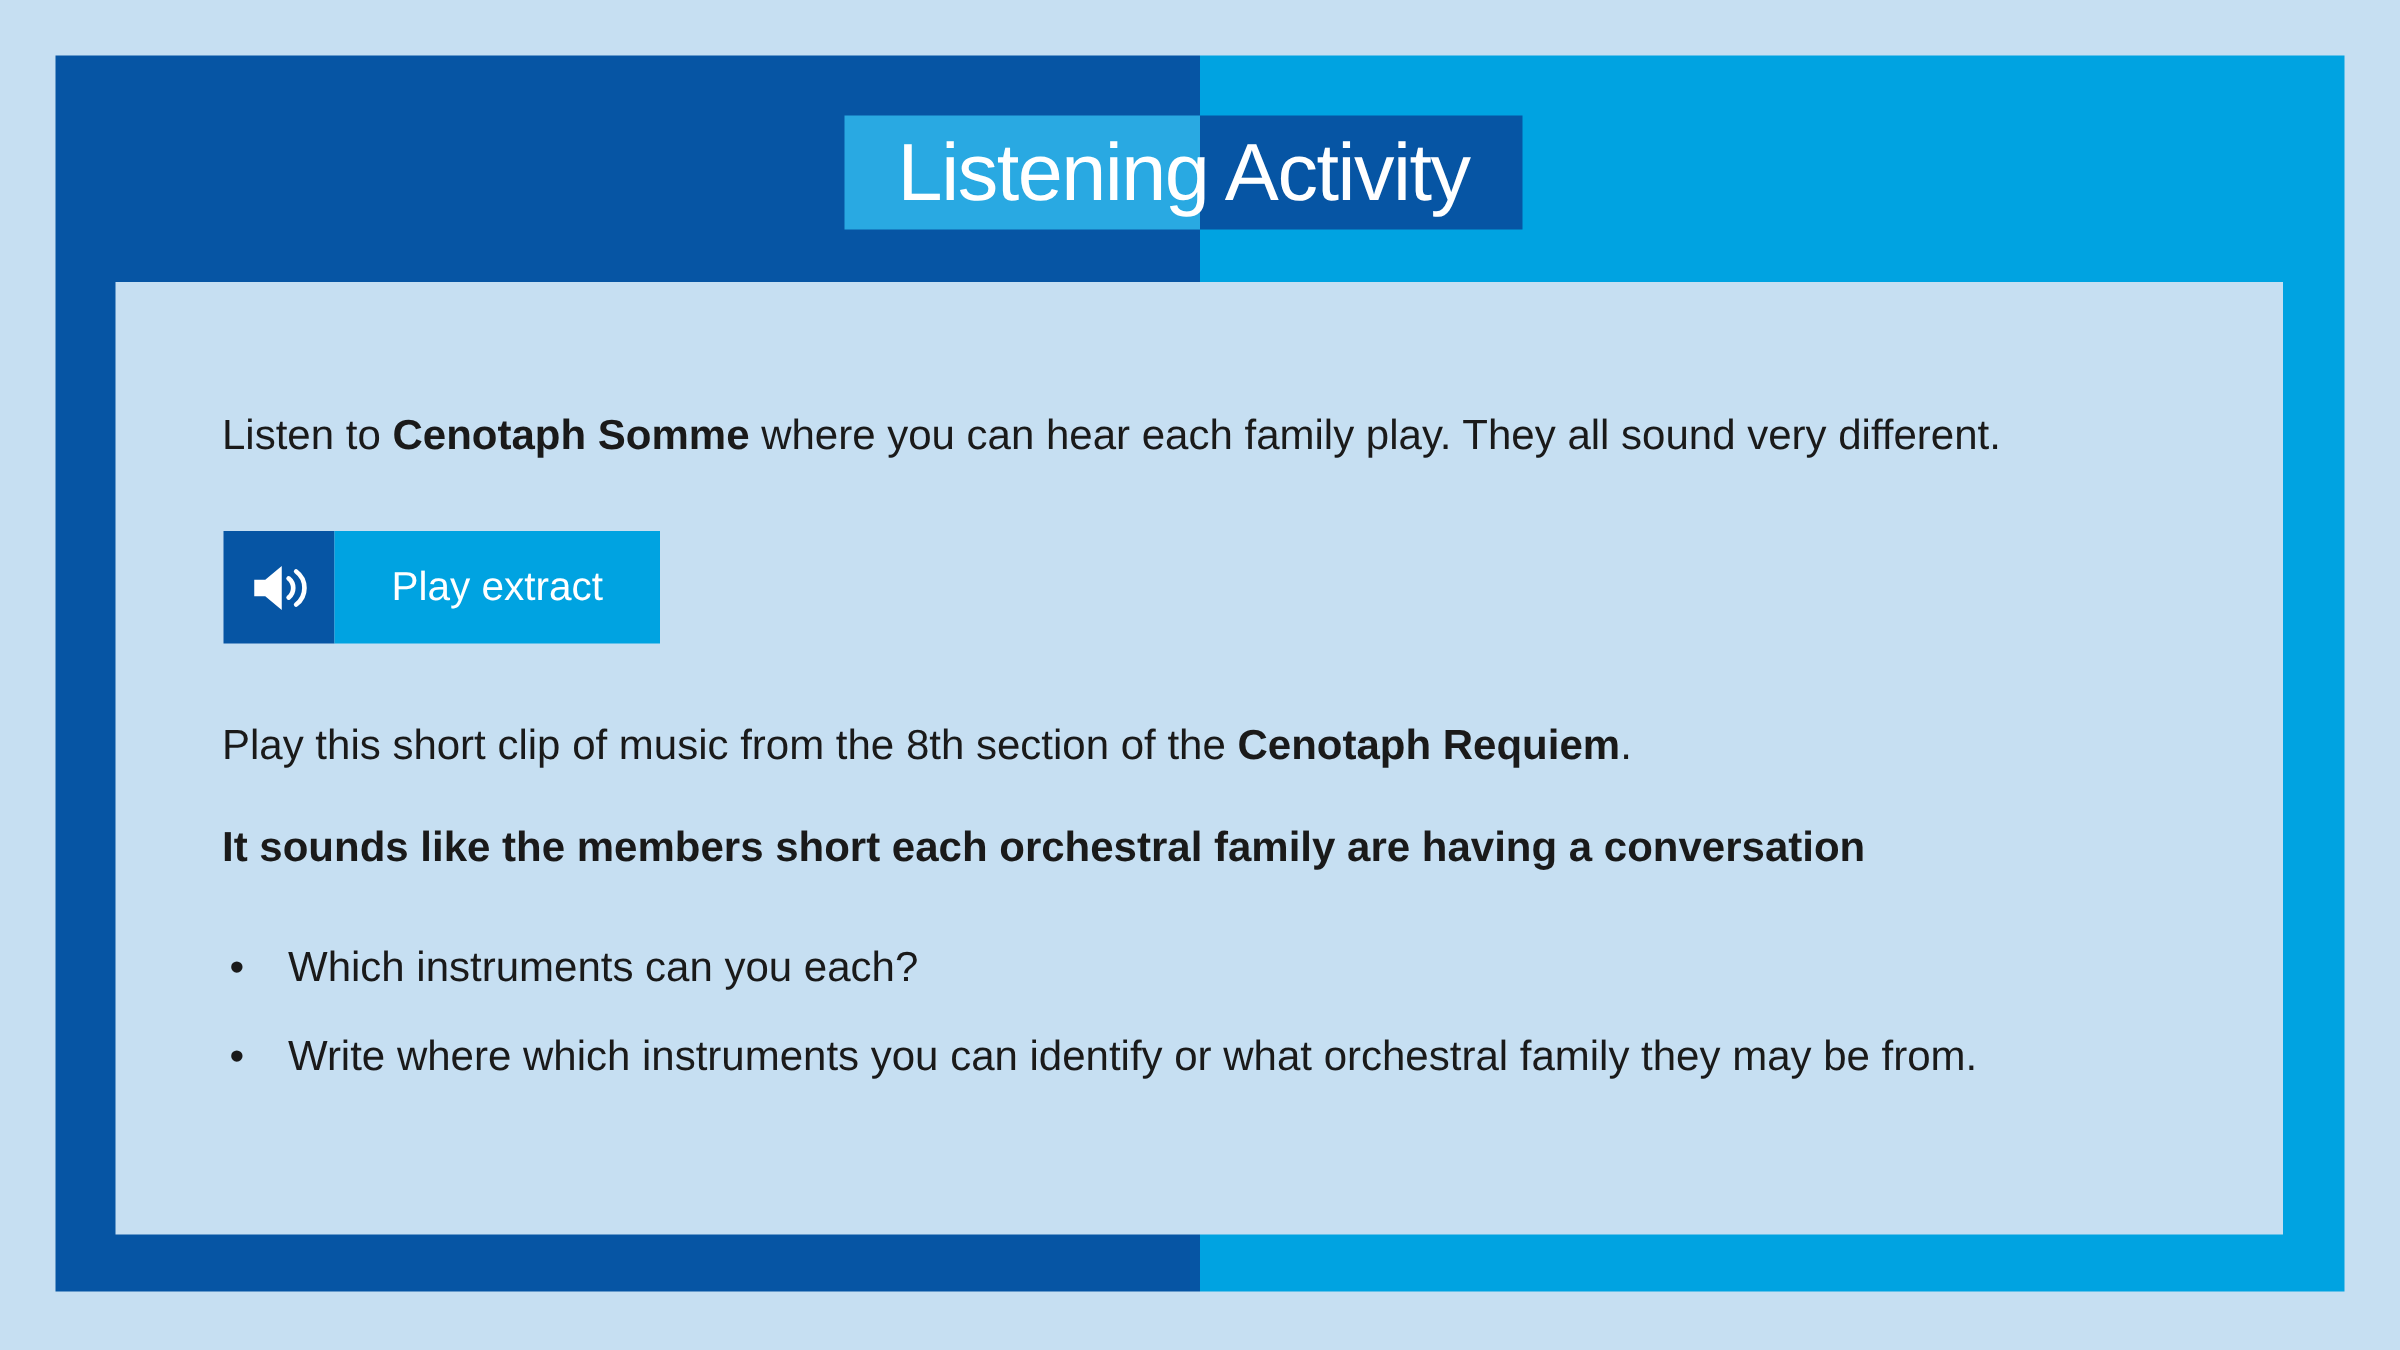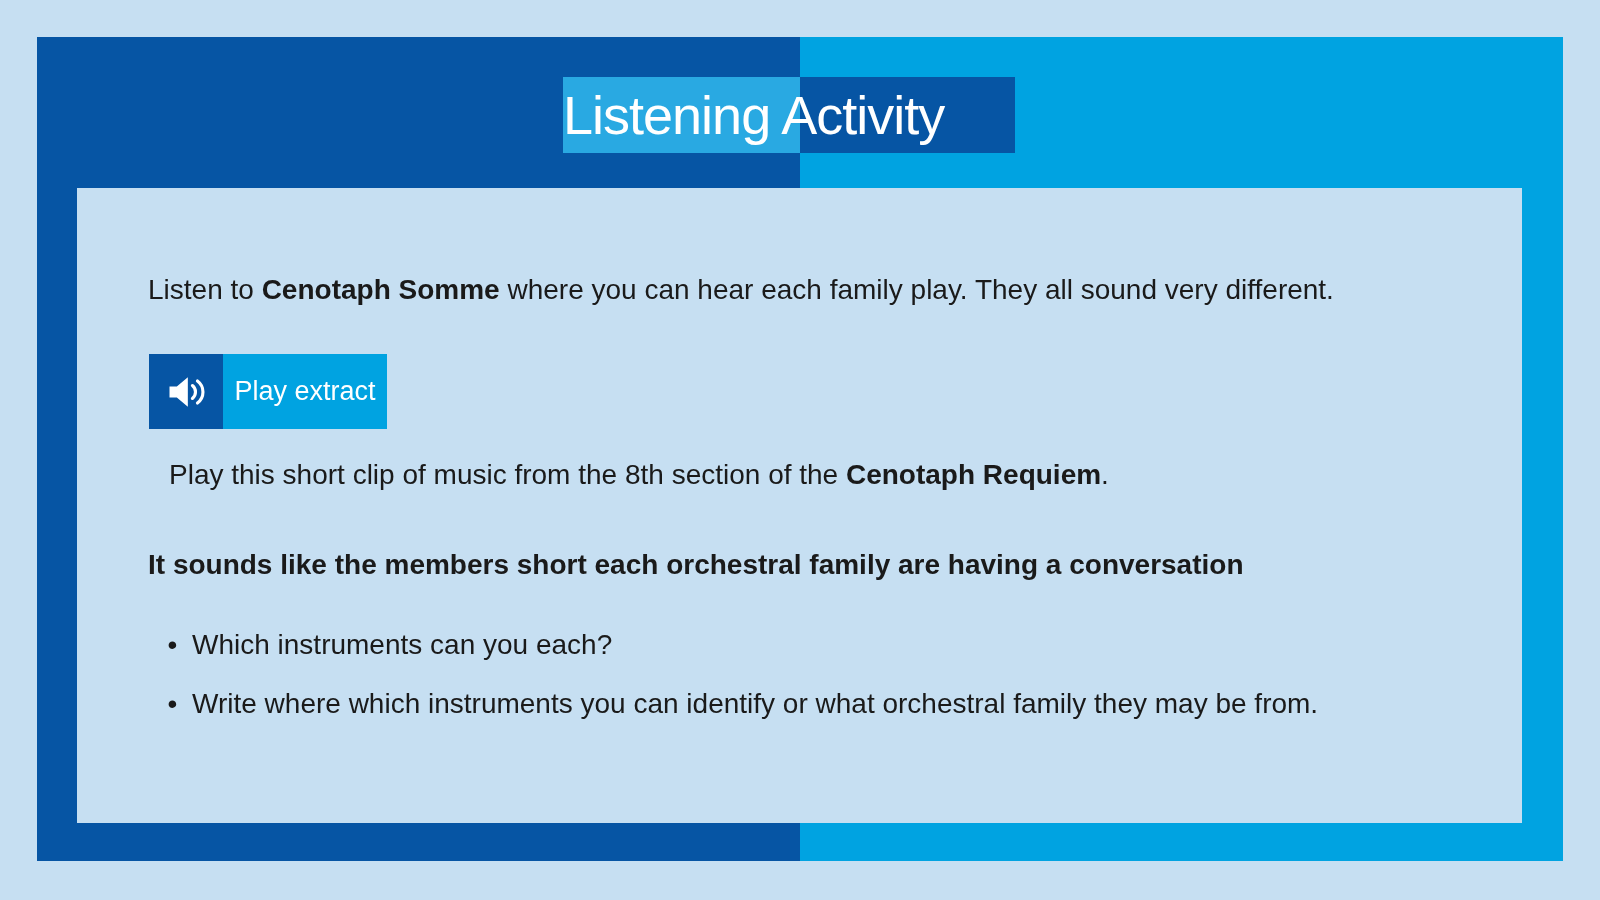--- a/index.html
+++ b/index.html
@@ -23,47 +23,46 @@
     background: linear-gradient(90deg,
       var(--c-dark-blue, #0655a4) 0px, var(--c-dark-blue, #0655a4) 763px,
       var(--c-cyan, #00a3e1) 763px, var(--c-cyan, #00a3e1) 100%);
   }
   .title-banner {
     position: absolute; left: 526px; top: 40px;
     width: 452px; height: 76px;
     background: linear-gradient(90deg,
       var(--c-banner-light, #29a9e2) 0px, var(--c-banner-light, #29a9e2) 237px,
       var(--c-dark-blue, #0655a4) 237px, var(--c-dark-blue, #0655a4) 100%);
-    display: flex; align-items: center; 
+    display: flex; align-items: center; justify-content: center;
   }
   .title-banner h1 {
     margin: 0; padding: 0;
     color: #ffffff;
     font-size: 54px; font-weight: 400; letter-spacing: -1px;
     white-space: nowrap; line-height: 1;
   }
   .content-panel {
     position: absolute; left: 40px; top: 151px;
     width: 1445px; height: 635px;
     background: var(--c-pale, #c6dff2);
-    text-align: center;
   }
   .line {
     position: absolute; left: 71px;
     margin: 0; white-space: nowrap;
     font-size: 28px; line-height: 34px;
     color: var(--c-text, #1a1a1a);
   }
   .line .b, .emph { font-weight: 700; }
   .intro { top: 85px; }
-  .clip  { top: 270px; margin-left: 21px; }
+  .clip  { top: 292px; }
   .emph  { top: 360px; }
   .play-button {
     position: absolute; left: 72px; top: 166px;
-    width: 238px; height: 75px;
+    width: 291px; height: 75px;
     display: flex; cursor: pointer; user-select: none;
   }
   .play-button .icon-box {
     width: 74px; height: 100%;
     background: var(--c-dark-blue, #0655a4);
     display: flex; align-items: center; justify-content: center;
     flex: none;
   }
   .play-button .label-box {
     flex: 1; height: 100%;

